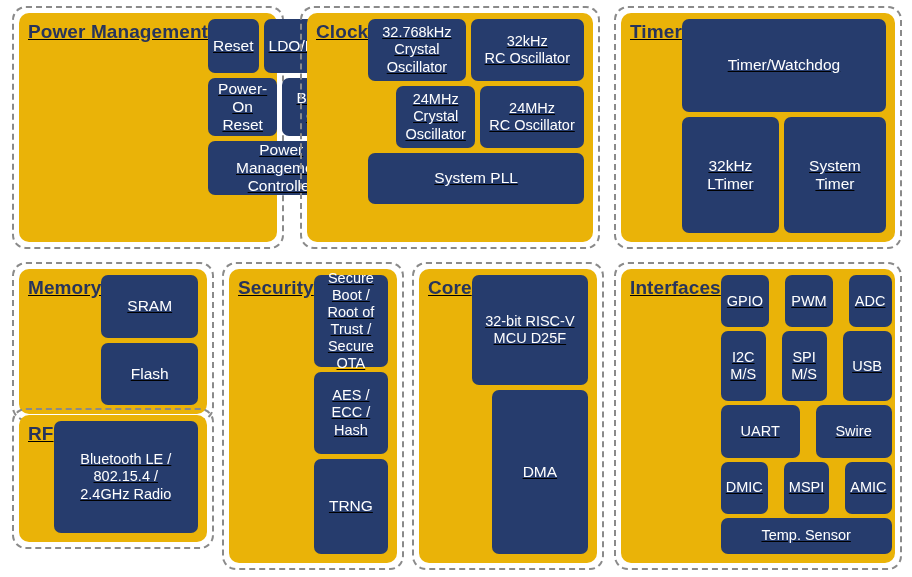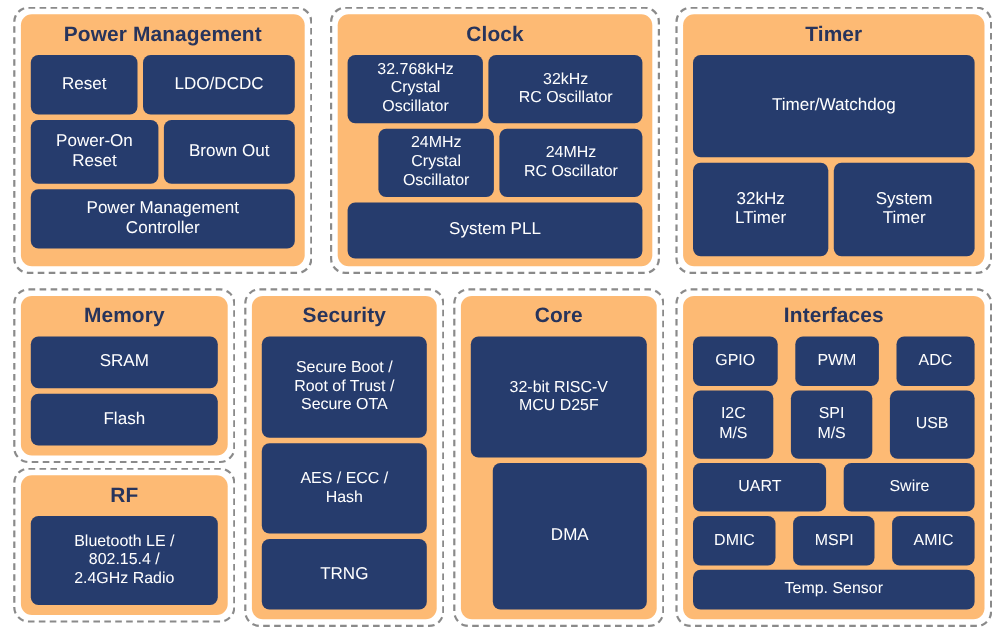--- a/index.html
+++ b/index.html
@@ -20,25 +20,26 @@
   
   .group {
     position: absolute;
     border: 2px dashed #8a8a8a;
     border-radius: 14px;
     padding: 5px;
     background: transparent;
   }
   .panel {
     width: 100%; height: 100%;
-    background: #fdba74;
+    background: #eab308;
     border-radius: 10px;
     display: flex;
-    flex-direction: column;
+    flex-direction: row;
     padding: 6px 9px 9px 9px;
+    text-decoration: underline;
   }
   .group-title {
     text-align: center;
     color: #27345c;
     font-weight: bold;
     font-size: 19px;
     line-height: 1.1;
     letter-spacing: 0.1px;
     padding: 3px 0 7px 0;
     flex: 0 0 auto;
@@ -76,21 +77,21 @@
   .blk.sm { font-size: 14.5px; }
 
   
   
   #g-power    { left: 12px;  top: 6px;   width: 272px; height: 243px; }
   #g-clock    { left: 300px; top: 6px;   width: 300px; height: 243px; }
   #g-timer    { left: 614px; top: 6px;   width: 288px; height: 243px; }
 
   
   #g-memory   { left: 12px;  top: 262px; width: 202px; height: 159px; }
-  #g-rf       { left: 12px;  top: 425px; width: 202px; height: 141px; }
+  #g-rf       { left: 12px;  top: 408px; width: 202px; height: 141px; }
   #g-security { left: 222px; top: 262px; width: 182px; height: 308px; }
   #g-core     { left: 412px; top: 262px; width: 192px; height: 308px; }
   #g-ifaces   { left: 614px; top: 262px; width: 288px; height: 308px; }
 
   
   #g-power .r1 { flex: 0 0 54px; }
   #g-power .r2 { flex: 0 0 58px; }
   #g-power .r3 { flex: 0 0 54px; }
 
   #g-clock .r1 { flex: 0 0 62px; }

